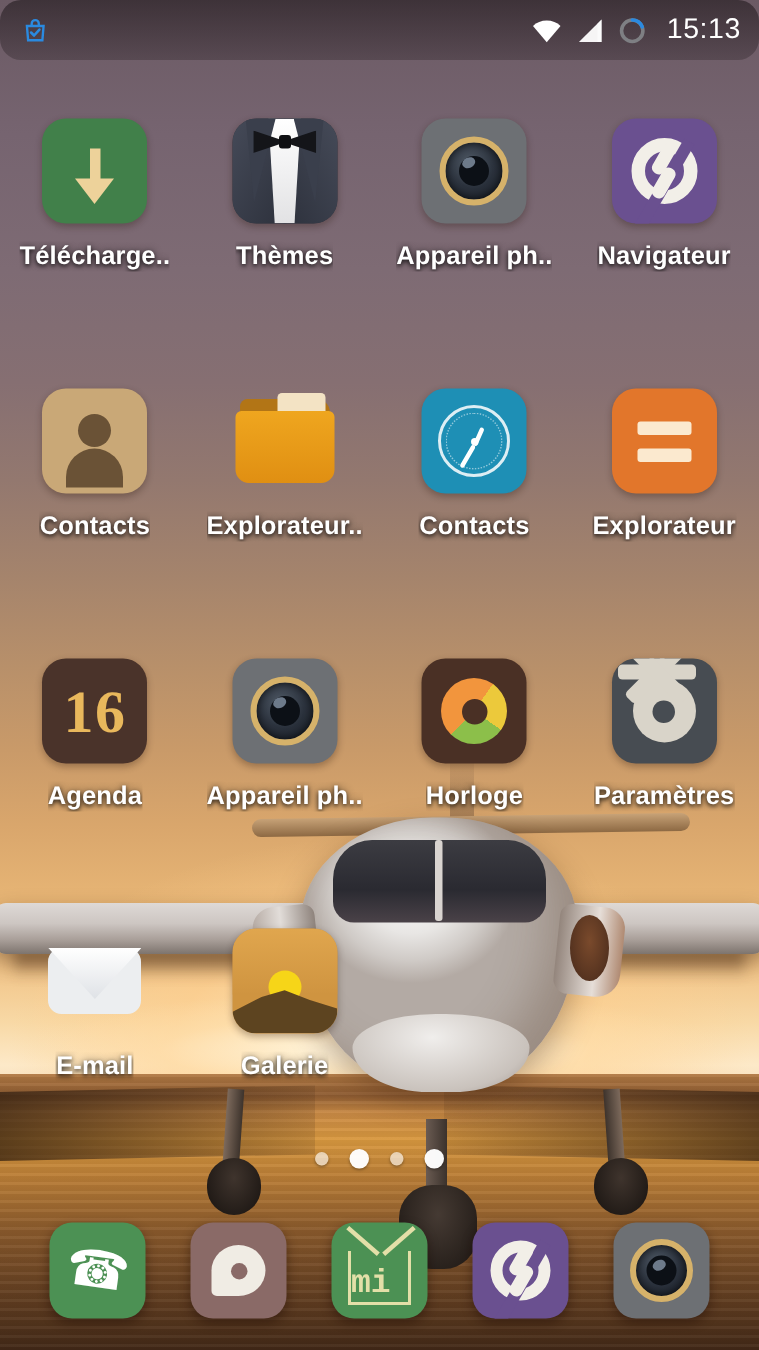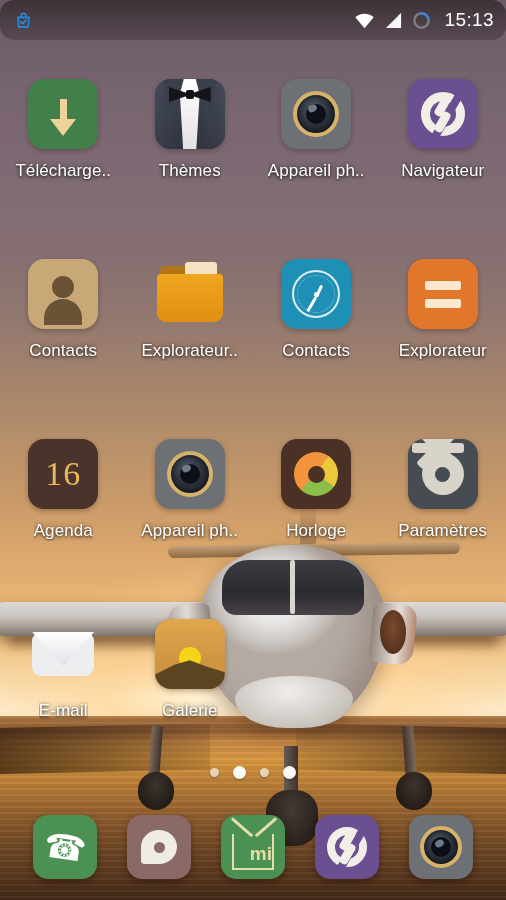--- a/index.html
+++ b/index.html
@@ -183,20 +183,21 @@
     position:absolute; left:0; top:46px; width:506px; height:722px;
     z-index:10;
     display:grid;
     grid-template-columns:repeat(4,1fr);
     grid-template-rows:repeat(4,180px);
   }
   .app-cell {
     display:flex; flex-direction:column; align-items:center;
     padding-top:33px;
     cursor:pointer;
+    font-weight:bold;
   }
   .icon-box {
     width:70px; height:70px; border-radius:16px;
     position:relative; overflow:hidden;
     box-shadow:0 2px 5px rgba(40,20,10,.30);
     flex:0 0 auto;
   }
   .app-label {
     margin-top:12px;
     font-size:17px; color:#ffffff;
@@ -286,21 +287,21 @@
   .clk-ticks { position:absolute; inset:3px; border-radius:50%; border:1px dotted rgba(255,255,255,.5); }
   .clk-h { position:absolute; left:50%; top:12px; width:2.5px; height:13px; margin-left:-1.25px; background:#fff; transform-origin:bottom center; transform:rotate(24deg); border-radius:2px;}
   .clk-m { position:absolute; left:50%; top:8px; width:2.5px; height:17px; margin-left:-1.25px; background:#fff; transform-origin:bottom center; transform:rotate(210deg); border-radius:2px;}
   .clk-dot { position:absolute; left:50%; top:50%; width:5px;height:5px;margin:-2.5px 0 0 -2.5px; border-radius:50%; background:#fff; }
 
   
   .eq-bar { width:36px; height:9px; background:#fbe9cf; border-radius:2px; }
   .eq-wrap { display:flex; flex-direction:column; gap:9px; }
 
   
-  .agenda-num { font-size:34px; color:#e9b85c; font-family:"Liberation Serif", serif; letter-spacing:1px; }
+  .agenda-num { font-size:40px; color:#e9b85c; font-family:"Liberation Serif", serif; letter-spacing:1px; }
 
   
   .fx-donut {
     width:44px;height:44px;border-radius:50%;
     background:conic-gradient(from 300deg, #f2953d 0deg 95deg, #ecc93b 95deg 185deg, #8cbf4a 185deg 285deg, #f2953d 285deg 360deg);
     position:relative;
   }
   .fx-hole { position:absolute; left:50%; top:50%; width:17px;height:17px;margin:-8.5px 0 0 -8.5px; border-radius:50%; background:#4a3025; }
 
   
@@ -351,21 +352,21 @@
   .mi-roof {
     position:absolute; left:-3px; top:-17px; width:46px; height:18px;
     border-left:2.5px solid transparent; border-right:2.5px solid transparent;
     box-sizing:border-box;
   }
   .mi-roof:before, .mi-roof:after {
     content:''; position:absolute; top:0; width:27px; height:2.5px; background:#e3dfa8;
   }
   .mi-roof:before { left:-1px; transform-origin:left center; transform:rotate(41deg); }
   .mi-roof:after  { right:-1px; transform-origin:right center; transform:rotate(-41deg); }
-  .mi-text { position:absolute; left:0; right:0; top:9px; text-align:right; font-size:19px; color:#e3dfa8; font-weight:bold; letter-spacing:0px; font-family:Liberation Sans, sans-serif; }
+  .mi-text { position:absolute; left:0; right:0; top:9px; text-align:left; font-size:22px; color:#e3dfa8; font-weight:bold; letter-spacing:0px; font-family:Liberation Mono, monospace; }
 
   
   .sb-svg { display:block; }
 </style>
 </head>
 <body>
 
 <div id="wallpaper">
   <div class="sky"></div>
   <div class="horizon-glow"></div>

